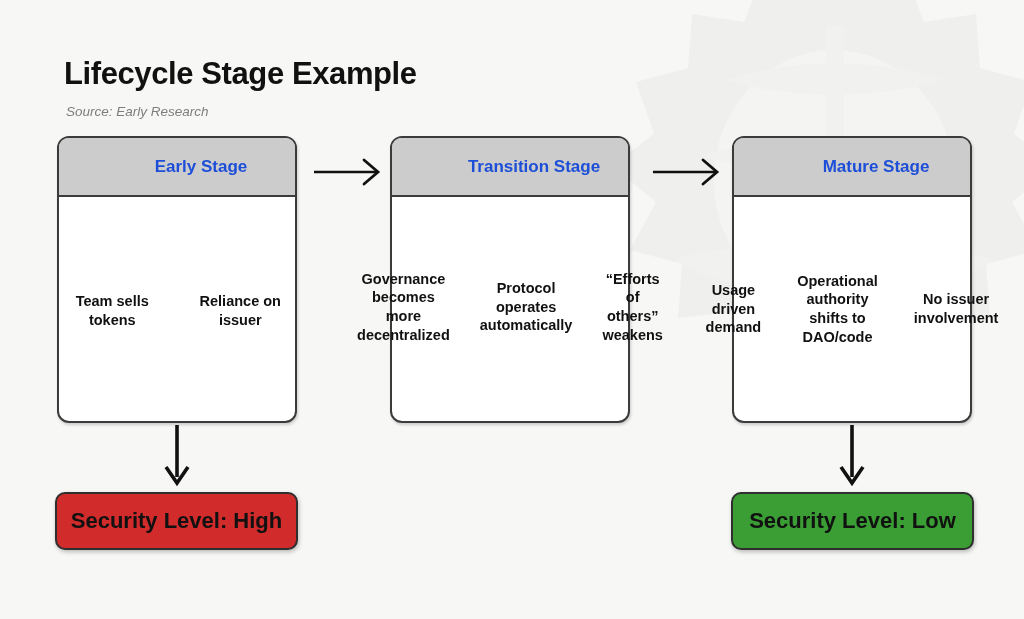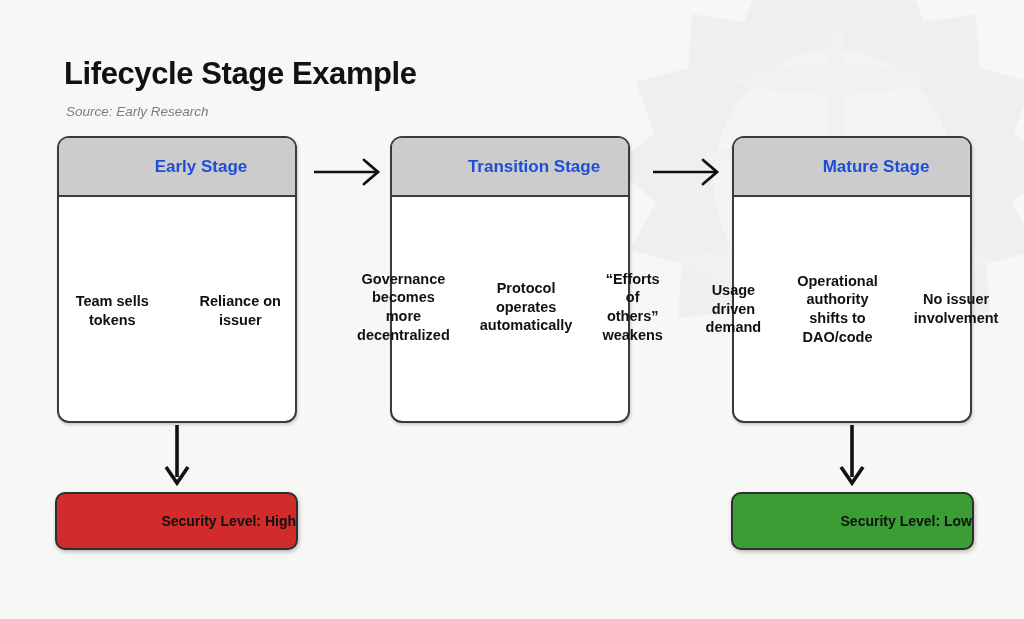--- a/index.html
+++ b/index.html
@@ -130,22 +130,22 @@
   .badge {
     position: absolute;
     top: 492px;
     width: 243px;
     height: 58px;
     border-radius: 10px;
     border: 2px solid #2f2f2f;
     box-sizing: border-box;
     display: flex;
     align-items: center;
-    justify-content: flex-end;
-    font-size: 14px;
+    justify-content: center;
+    font-size: 22px;
     font-weight: bold;
     color: #111111;
     box-shadow: 1px 2px 4px rgba(0,0,0,0.25);
   }
   .badge.high { left: 55px; }
   .badge.low  { left: 731px; }
 </style>
 </head>
 <body>
 

